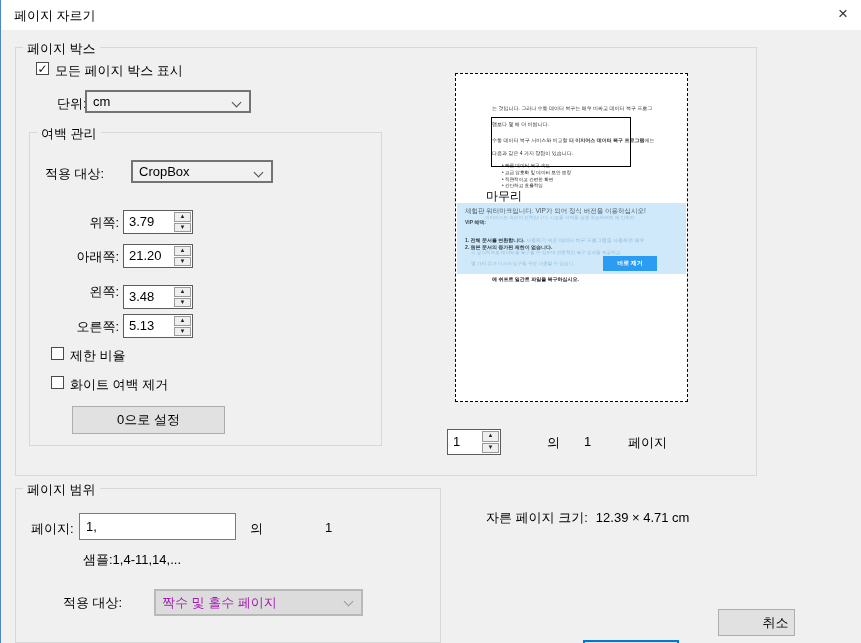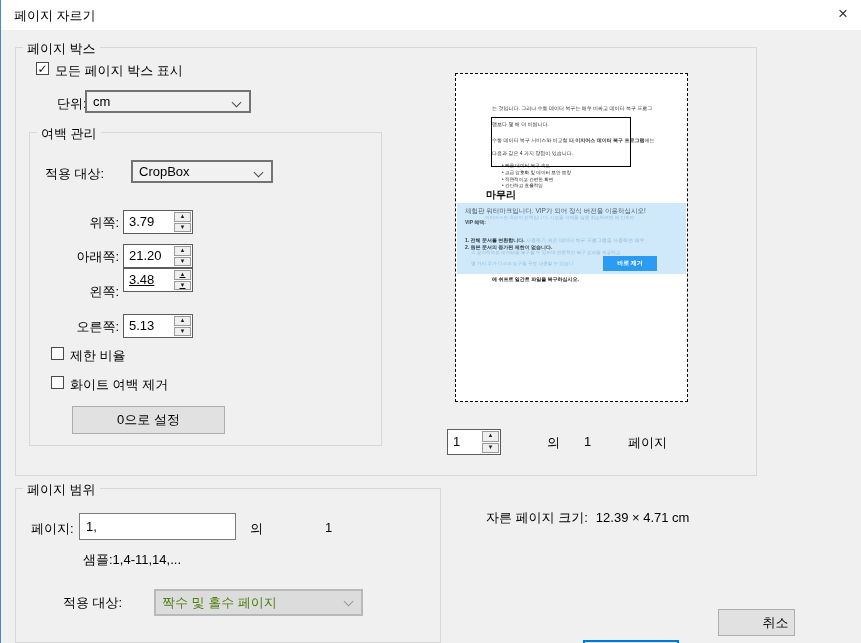--- a/index.html
+++ b/index.html
@@ -14,40 +14,40 @@
   .groupbox{position:absolute;border:1px solid #d8d8d8;box-sizing:border-box;}
   .gb-label{position:absolute;top:-8px;left:7px;background:#f0f0f0;padding:0 4px;font-size:13px;white-space:nowrap;}
   .label{position:absolute;font-size:13px;white-space:nowrap;}
   .r-label{text-align:right;}
   .checkbox{position:absolute;width:13px;height:13px;border:1px solid #4a4a4a;background:#fff;
     font-size:12px;line-height:12px;text-align:center;color:#111;box-sizing:border-box;}
   .combo{position:absolute;border:2px solid #737373;background:#f1f1f1;box-sizing:border-box;
     font-size:13px;display:flex;align-items:center;padding:0 22px 0 6px;}
   .combo .chev{position:absolute;right:9px;top:7px;width:6px;height:6px;
     border-right:1.4px solid #4c4c4c;border-bottom:1.4px solid #4c4c4c;transform:rotate(45deg);}
-  .combo.disabled{background:#dcdcdc;border-color:#b9b9b9;color:#4d7c0f;}
+  .combo.disabled{background:#dcdcdc;border-color:#b9b9b9;color:#a21caf;}
   .combo.disabled .chev{border-color:#9a9a9a;}
   .spinbox{position:absolute;width:70px;height:24px;border:1px solid #5c5c5c;background:#fff;
     box-sizing:border-box;display:flex;}
   .spin-val{flex:1;font-size:13px;padding:3px 0 0 5px;}
   .spin-btns{width:19px;display:flex;flex-direction:column;gap:1px;padding:1px;box-sizing:border-box;}
   .spin-btn{flex:1;border:1px solid #9a9a9a;background:#efefef;font-size:6px;line-height:7px;
     text-align:center;color:#222;box-sizing:border-box;}
   .btn{position:absolute;background:#e1e1e1;border:1px solid #adadad;font-size:13px;
     display:flex;align-items:center;justify-content:center;box-sizing:border-box;cursor:default;}
   .btn.primary{border:2px solid #0078d7;margin-top:32px;}
   .input{position:absolute;background:#fff;border:1px solid #7a7a7a;box-sizing:border-box;
     font-size:13px;padding:5px 0 0 6px;}
   .preview{position:absolute;left:454px;top:73px;width:233px;height:329px;background:#fff;
     border:1px dashed #000;box-sizing:border-box;overflow:hidden;}
   .croprect{position:absolute;left:35px;top:43px;width:140px;height:50px;border:1px solid #000;box-sizing:border-box;}
   .doc-line{position:absolute;font-size:5px;color:#1c1c1c;white-space:nowrap;}
   .doc-bullet{position:absolute;left:46px;font-size:4.6px;color:#1c1c1c;white-space:nowrap;}
   .doc-bullet::before{content:"•  ";}
-  .doc-head{position:absolute;left:30px;top:114px;font-size:10px;font-weight:bold;color:#000;}
+  .doc-head{position:absolute;left:30px;top:114px;font-size:12px;font-weight:normal;color:#000;}
   .wm-band{position:absolute;left:1px;top:129px;width:229px;height:71px;background:#cfe9fa;overflow:hidden;}
   .wm-big{position:absolute;left:8px;top:4px;font-size:6.5px;color:#4d5a63;white-space:nowrap;}
   .wm-label{position:absolute;left:8px;top:16px;font-size:5px;font-weight:bold;color:#3d4a52;white-space:nowrap;}
   .wm-item{position:absolute;left:8px;font-size:5px;color:#2d3a42;font-weight:bold;white-space:nowrap;}
   .wm-item .tail{font-weight:normal;color:#8fb8d6;}
   .wm-faint{position:absolute;font-size:4.6px;color:#94bcd9;white-space:nowrap;}
   .wm-btn{position:absolute;left:146px;top:53px;width:54px;height:15px;background:#2b9cf2;color:#fff;
     font-size:6px;font-weight:bold;display:flex;align-items:center;justify-content:center;}
   .after-line{position:absolute;left:36px;top:202px;font-size:5px;font-weight:bold;color:#111;white-space:nowrap;}
   .sizeline{position:absolute;left:485px;top:509px;font-size:13px;white-space:nowrap;}
@@ -98,21 +98,21 @@
   <div class="label r-label" style="left:30px;top:248px;width:88px;">아래쪽:</div>
   <div class="spinbox" style="left:122px;top:244px;">
     <div class="spin-val">21.20</div>
     <div class="spin-btns">
       <div class="spin-btn">▲</div>
       <div class="spin-btn">▼</div>
     </div>
   </div>
 
   <div class="label r-label" style="left:30px;top:283px;width:88px;">왼쪽:</div>
-  <div class="spinbox" style="left:122px;top:268px;text-decoration:underline;">
+  <div class="spinbox" style="left:122px;top:285px;">
     <div class="spin-val">3.48</div>
     <div class="spin-btns">
       <div class="spin-btn">▲</div>
       <div class="spin-btn">▼</div>
     </div>
   </div>
 
   <div class="label r-label" style="left:30px;top:318px;width:88px;">오른쪽:</div>
   <div class="spinbox" style="left:122px;top:314px;">
     <div class="spin-val">5.13</div>

